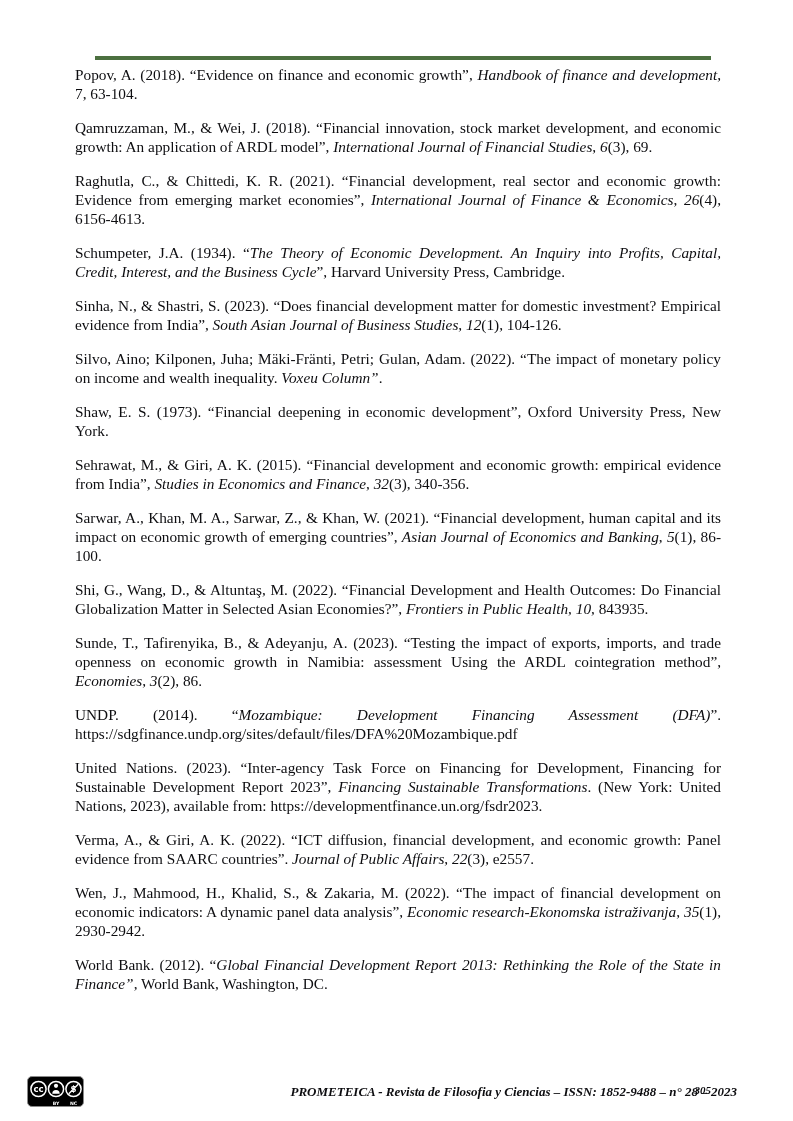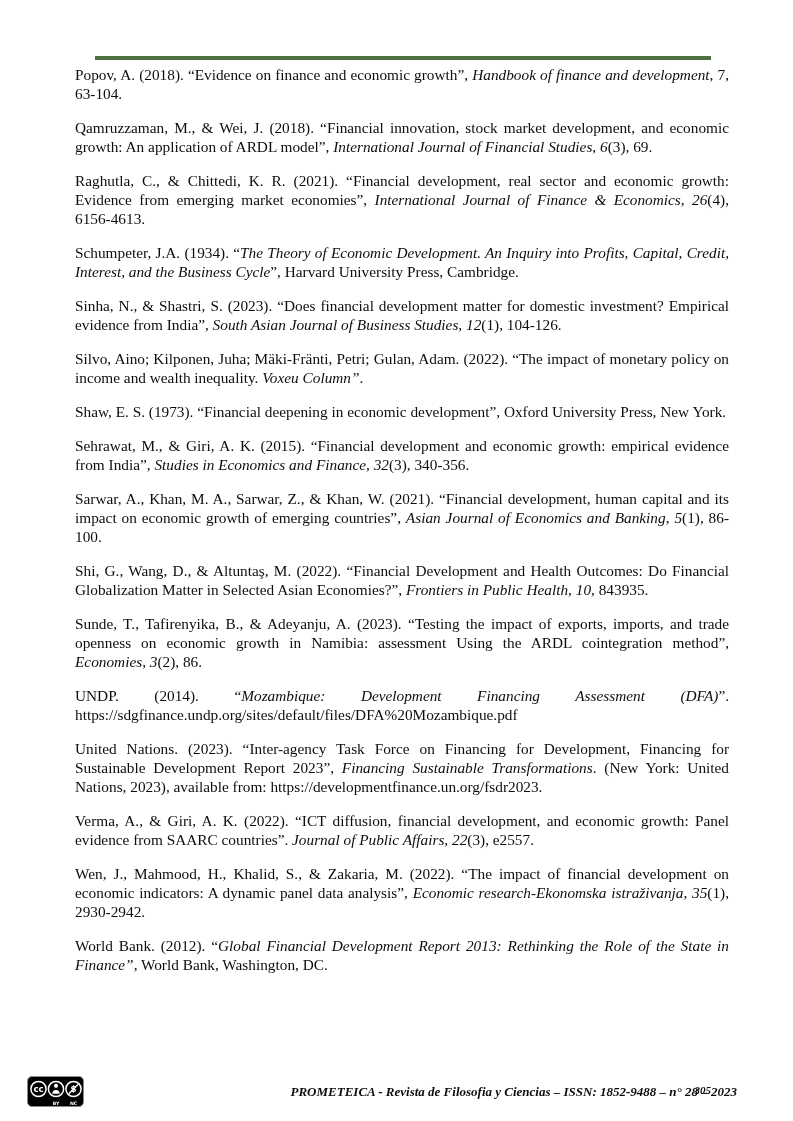--- a/index.html
+++ b/index.html
@@ -22,21 +22,21 @@
   }
   .refs {
     position: absolute;
     left: 75px;
     top: 65px;
     width: 662px;
     font-size: 15.3px;
     line-height: 19px;
     text-align: justify;
   }
-  p.ref { margin: 0 8px 15px 0; padding: 0; }
+  p.ref { margin: 0 16px 15px 0; padding: 0; }
   p.ref em { font-style: italic; }
   .footer {
     position: absolute;
     left: 0;
     top: 1072px;
     width: 767px;
     height: 44px;
   }
   .cc-badge { position: absolute; left: 27px; top: 4px; }
   .cc-badge text {

